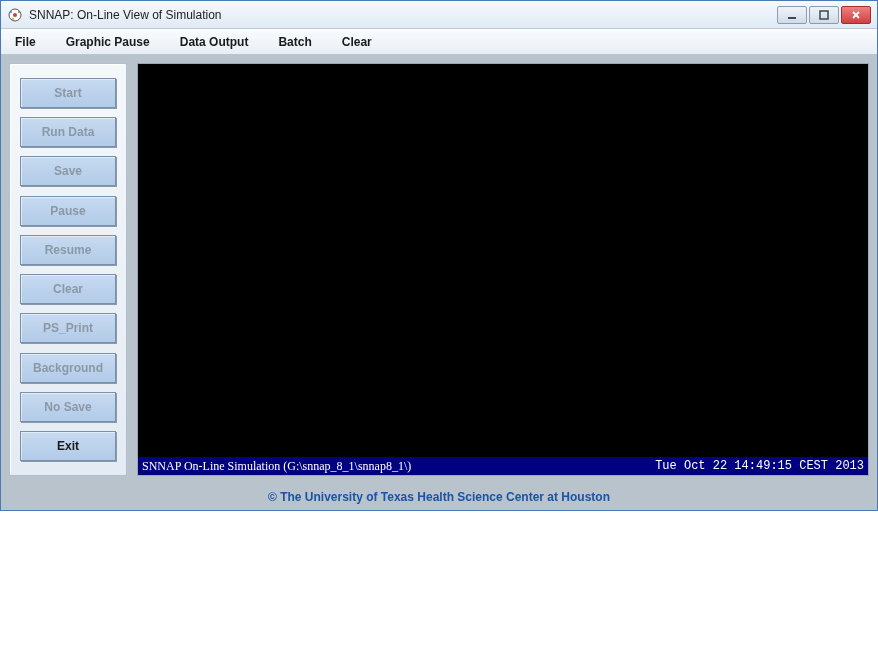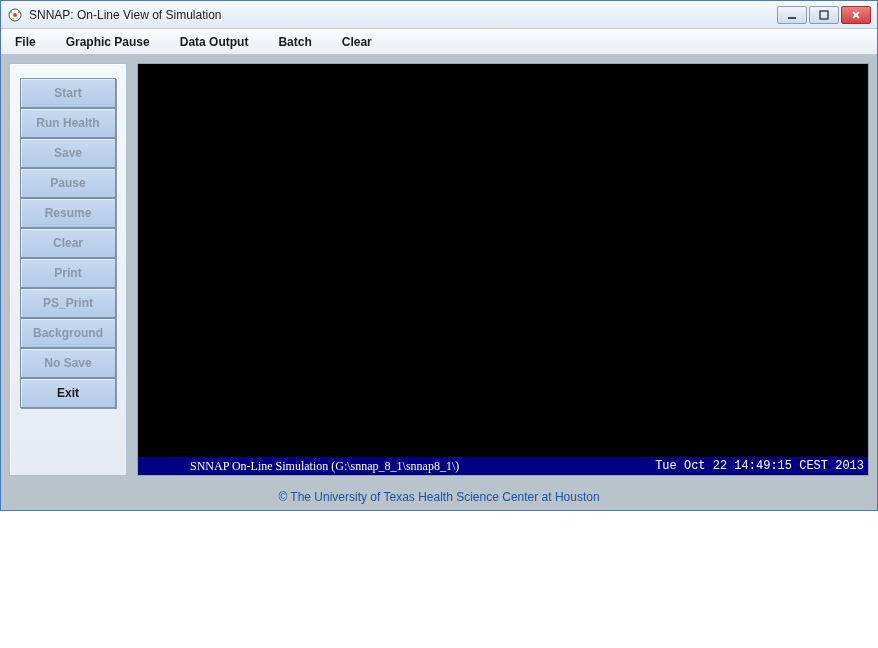--- a/index.html
+++ b/index.html
@@ -81,20 +81,21 @@
   .sidebar {
     width: 118px;
     background: linear-gradient(#f5f8fb, #e4ebf2);
     border: 1px solid #b0c0d0;
     border-radius: 2px;
     padding: 14px 10px;
     display: flex;
     flex-direction: column;
     gap: 0;
     box-shadow: inset 1px 1px 0 #fff;
+    justify-content: space-between;
   }
   .side-btn {
     height: 30px;
     border: 1px solid #7a8fa8;
     background: linear-gradient(#c7daf0, #b2cbe8);
     box-shadow: 1px 1px 0 #889aab, inset 1px 1px 0 rgba(255,255,255,0.5);
     color: #8b98a6;
     font-size: 12px;
     font-weight: bold;
     display: flex;
@@ -118,31 +119,31 @@
   .statusbar {
     height: 18px;
     background: #000080;
     color: #ffffff;
     font-size: 12px;
     display: flex;
     align-items: center;
     padding: 0 4px;
     font-family: "Times New Roman", serif;
   }
-  .statusbar .left { flex: 1; white-space: nowrap; overflow: hidden; margin-left: 48px; }
+  .statusbar .left { flex: 1; white-space: nowrap; overflow: hidden; }
   .statusbar .right { white-space: nowrap; font-family: Liberation Mono, monospace; }
   .footer {
     height: 26px;
     background: #b8c3cc;
     display: flex;
     align-items: center;
     justify-content: center;
     color: #1a54a6;
     font-size: 12px;
-    font-weight: normal;
+    font-weight: bold;
     border-top: 0;
   }
 </style>
 </head>
 <body>
 
 <div class="window">
 
   <div class="titlebar">
     <span class="app-icon">
@@ -180,26 +181,25 @@
     <span class="menu-item">Graphic Pause</span>
     <span class="menu-item">Data Output</span>
     <span class="menu-item">Batch</span>
     <span class="menu-item">Clear</span>
   </div>
 
   <div class="client-area">
 
     <div class="sidebar">
       <div class="side-btn">Start</div>
-      <div class="side-btn">Run Health</div>
+      <div class="side-btn">Run Data</div>
       <div class="side-btn">Save</div>
       <div class="side-btn">Pause</div>
       <div class="side-btn">Resume</div>
       <div class="side-btn">Clear</div>
-      <div class="side-btn">Print</div>
       <div class="side-btn">PS_Print</div>
       <div class="side-btn">Background</div>
       <div class="side-btn">No Save</div>
       <div class="side-btn enabled">Exit</div>
     </div>
 
     <div class="main-panel">
       <div class="canvas-area"></div>
       <div class="statusbar">
         <span class="left">SNNAP On-Line Simulation (G:\snnap_8_1\snnap8_1\)</span>

